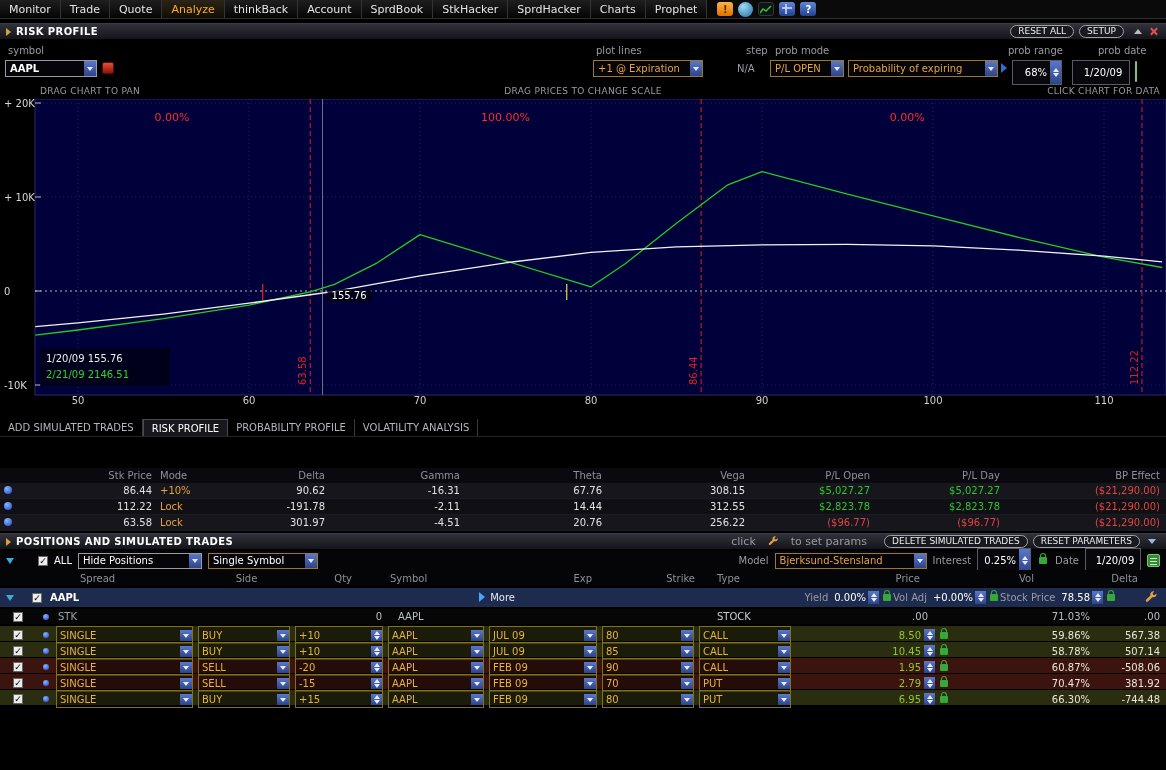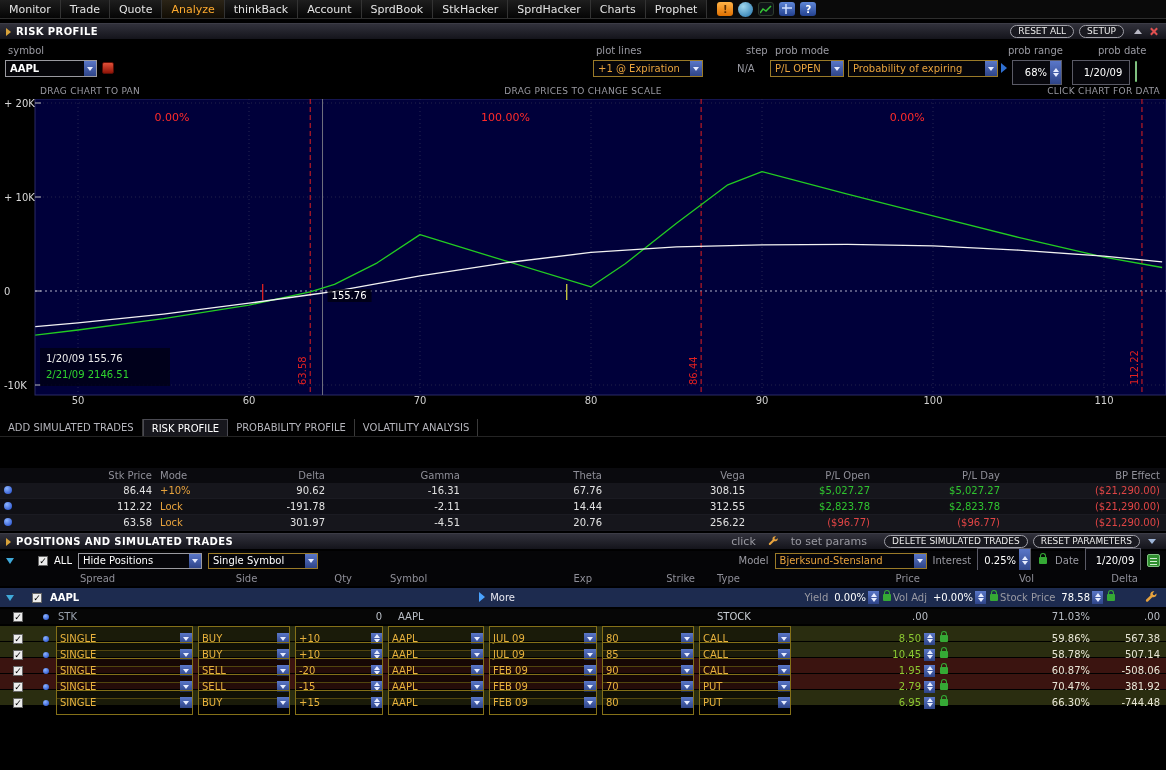--- a/index.html
+++ b/index.html
@@ -109,21 +109,21 @@
   .s-qty{text-align:right;padding-right:6px}
   .s-sym{text-align:left;padding-left:10px}
   .s-type{text-align:left;padding-left:18px;color:#c8cdd4}
   .s-price{text-align:right;padding-right:32px}
   .s-vol{text-align:right;padding-right:2px}
   .s-delta{text-align:right;padding-right:6px}
   .trades{position:absolute;top:626px;left:0;right:0}
   .trow{border-bottom:1px solid #000}
   .trow.buy{background:#2a2d10}
   .trow.sell{background:#3b1410}
-  .tcell{display:flex;align-items:center;justify-content:space-between;height:25px;margin-right:5px;border:1px solid #847018;background:rgba(0,0,0,.38);padding-left:3px;cursor:pointer}
+  .tcell{display:flex;align-items:center;justify-content:space-between;height:18px;margin-right:5px;border:1px solid #847018;background:rgba(0,0,0,.38);padding-left:3px;cursor:pointer}
   .tcell .dd{height:11px;align-self:center;margin-left:2px}
   .tcell .spin{height:11px;align-self:center}
   .tval{color:#e8b23d;font-size:10px;white-space:nowrap}
   .pcell{display:flex;justify-content:flex-end;align-items:center;gap:3px;padding-right:10px}
   .pval{color:#8cc832;font-size:10px}
   .pcell .spin{height:12px}
   .num{text-align:right;color:#e8e6d6;white-space:nowrap}
   .v-vol{padding-right:2px}
   .v-delta{padding-right:6px}
   .wrench{width:13px;height:13px;flex:none;cursor:pointer}

